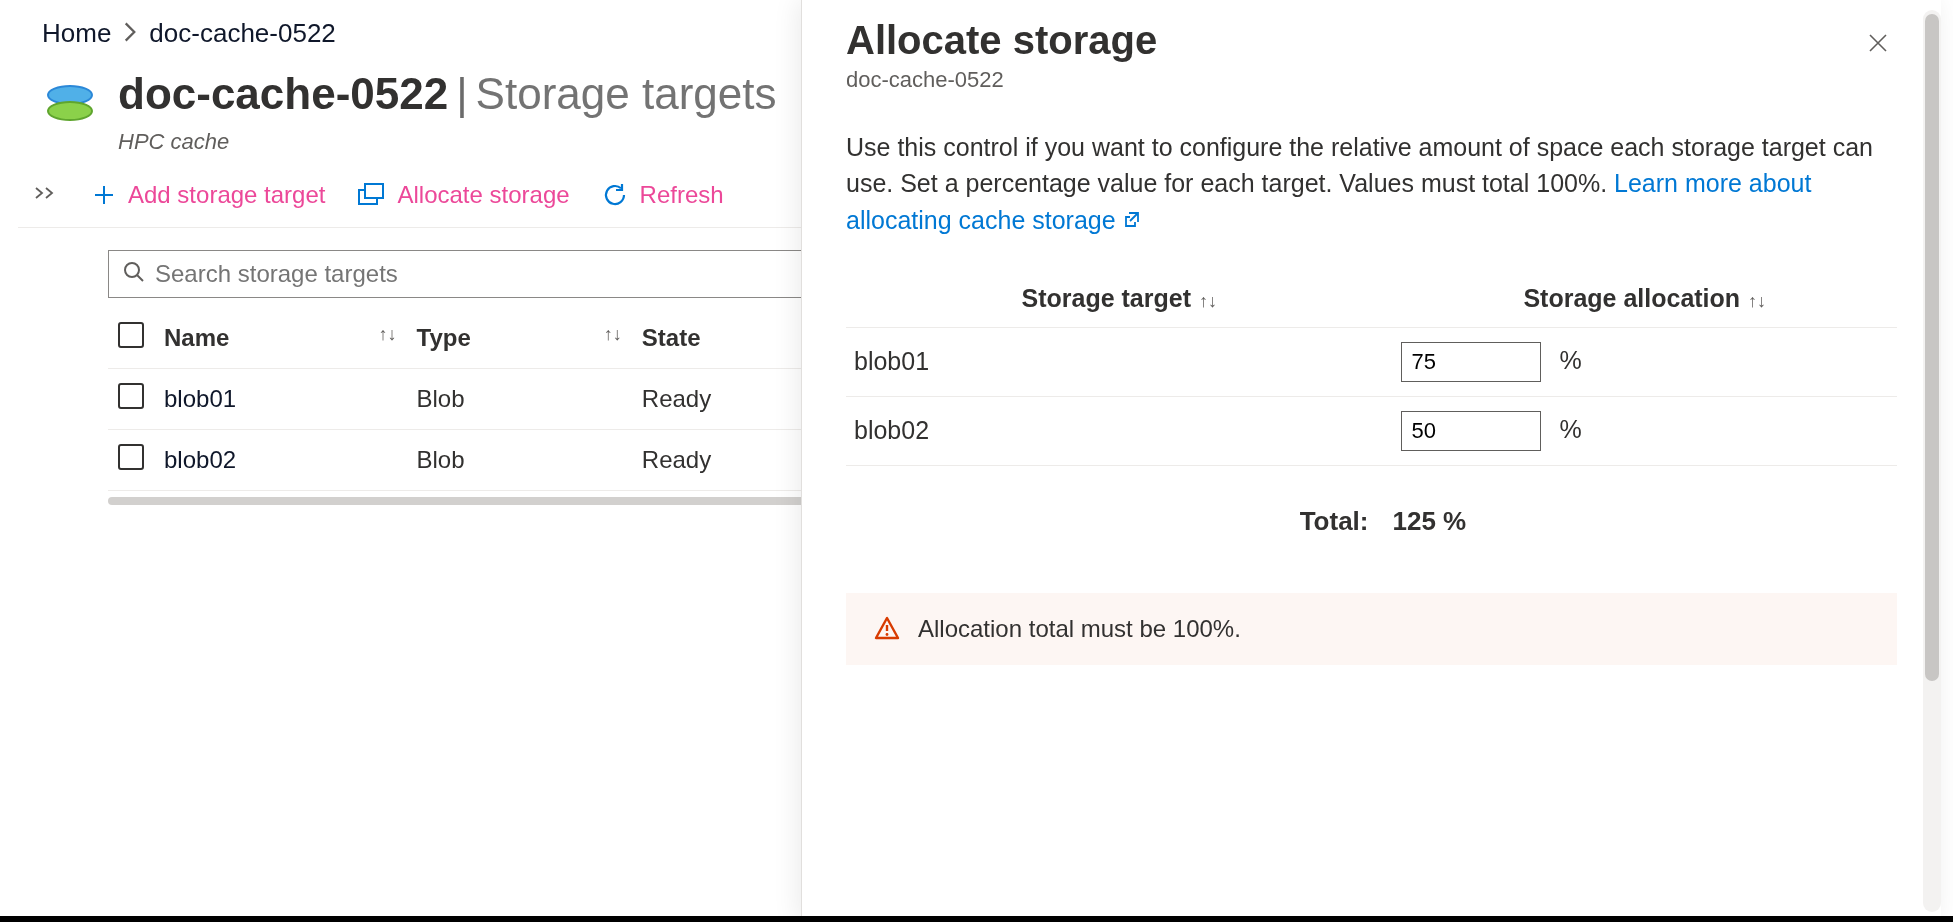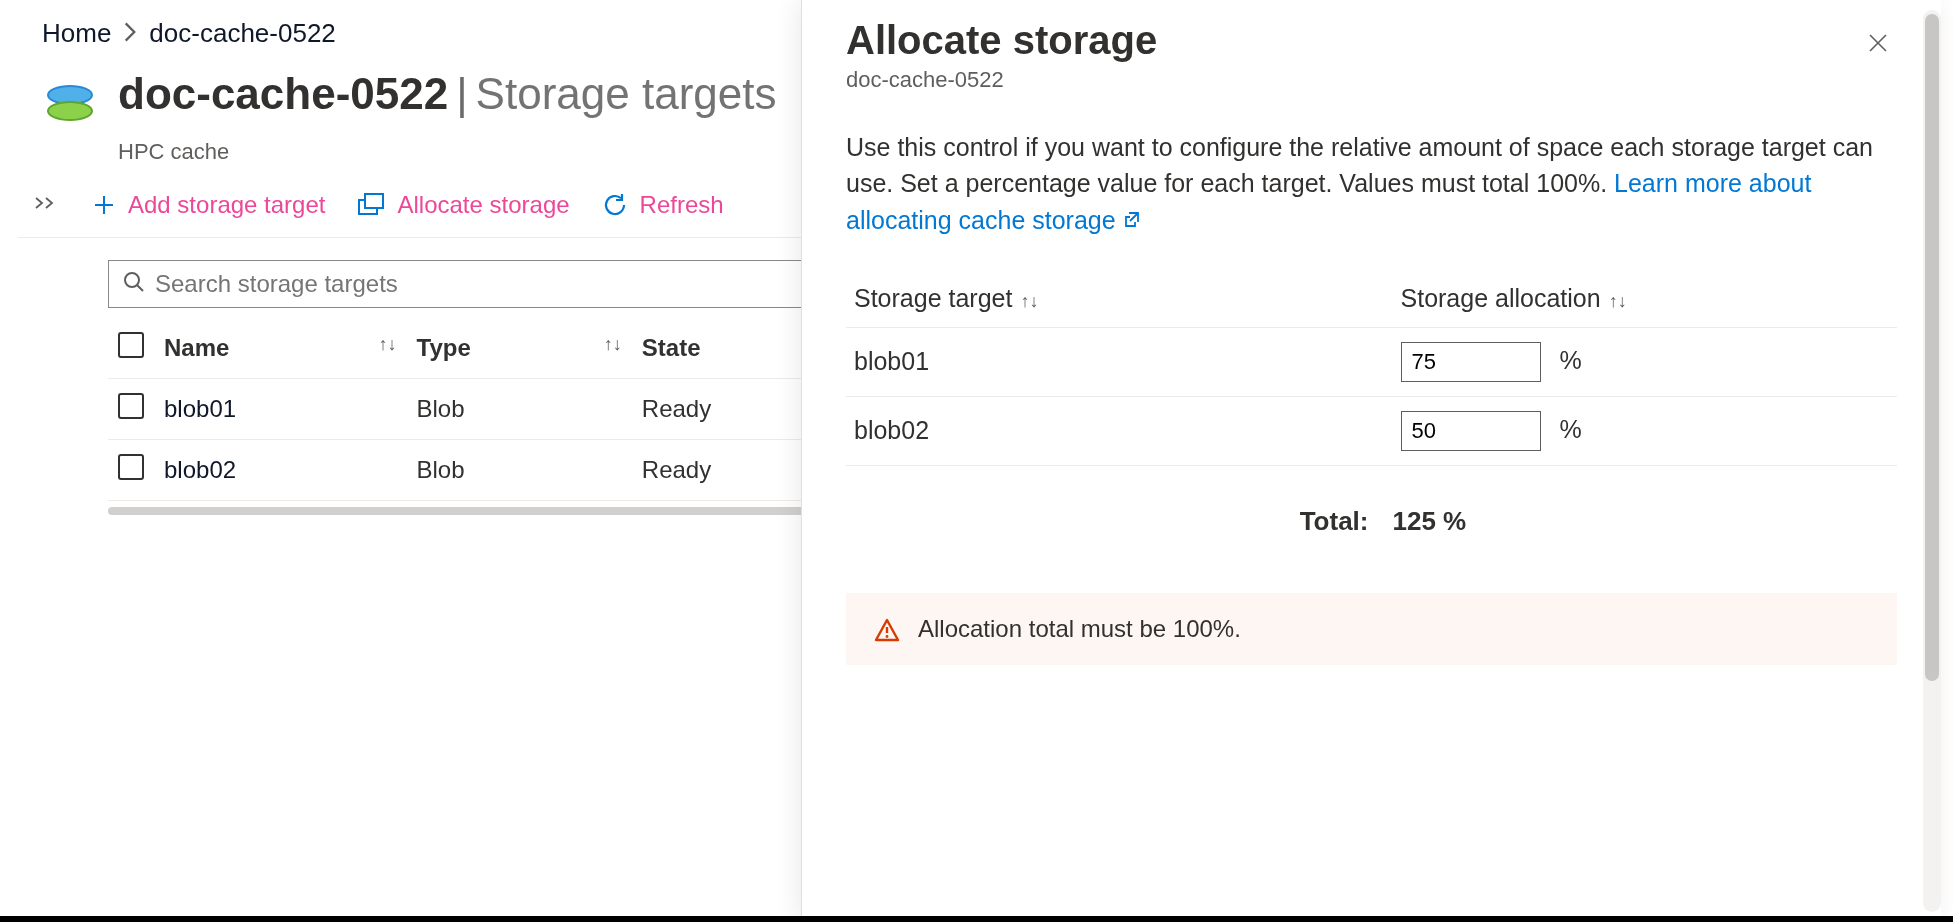--- a/index.html
+++ b/index.html
@@ -46,21 +46,22 @@
   .page-header h1 {
     font-size: 44px;
     font-weight: 600;
     color: #323130;
   }
   .page-header h1 .sep { font-weight: 400; color: #6b6b6b; padding: 0 8px; }
   .page-header h1 .sub { font-weight: 400; color: #737373; }
   .page-header .subtitle {
     font-size: 22px;
     color: #605e5c;
-    margin-top: 20px;
+    margin-top: 10px;
+    font-style: italic;
   }
 
   
   .toolbar-row {
     display: flex;
     align-items: center;
     gap: 28px;
     padding: 22px 0 14px 10px;
     border-bottom: 1px solid #edebe9;
     margin-left: 0;
@@ -213,21 +214,21 @@
     margin-top: 32px;
     width: 100%;
     border-collapse: collapse;
     font-size: 25px;
   }
   .alloc th, .alloc td {
     text-align: left;
     padding: 14px 8px;
     border-bottom: 1px solid #edebe9;
   }
-  .alloc th { font-weight: 400; }
+  .alloc th { font-weight: 700; text-align: center; }
   .alloc th .sort {
     color: #605e5c;
     font-size: 18px;
     margin-left: 8px;
   }
   .alloc th:first-child, .alloc td:first-child { width: 52%; }
   .alloc input[type=text] {
     width: 140px;
     height: 40px;
     border: 1px solid #605e5c;
@@ -245,21 +246,21 @@
     font-weight: 600;
   }
   .total-wrap .lab { text-align: right; padding-right: 24px; }
 
   
   .warn {
     margin-top: 56px;
     background: #fdf6f3;
     padding: 22px 28px;
     display: flex;
-    align-items: flex-end;
+    align-items: flex-start;
     gap: 18px;
     font-size: 24px;
   }
   .warn .wicon { color: #d83b01; display:inline-flex; }
 
   
   .panel-footer {
     border-top: 1px solid #edebe9;
     padding: 20px 44px 22px 44px;
     display: flex;

